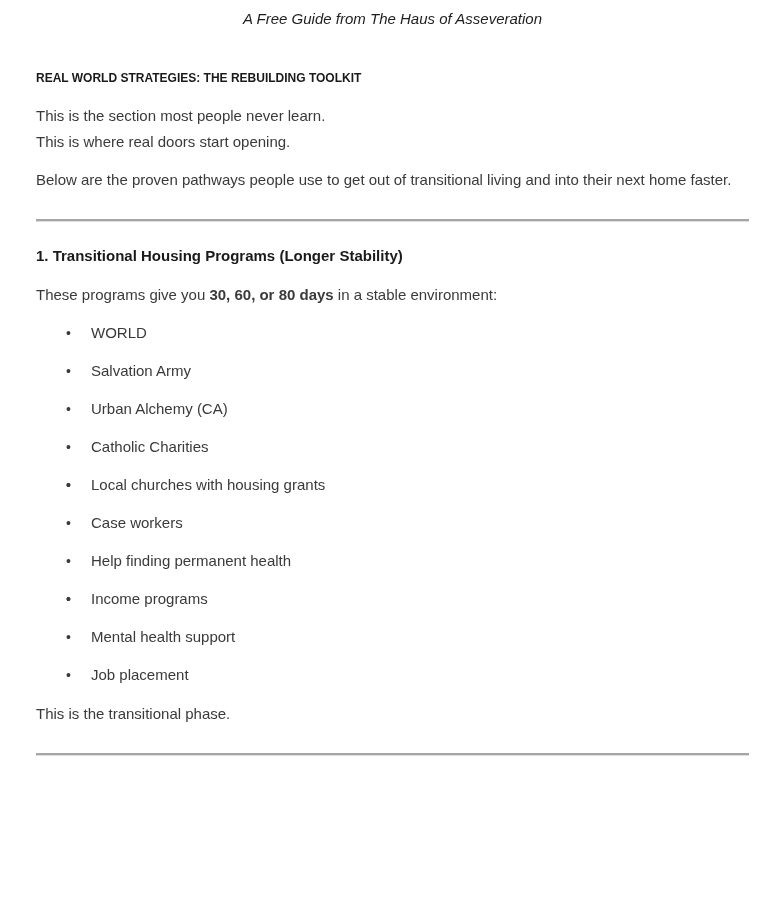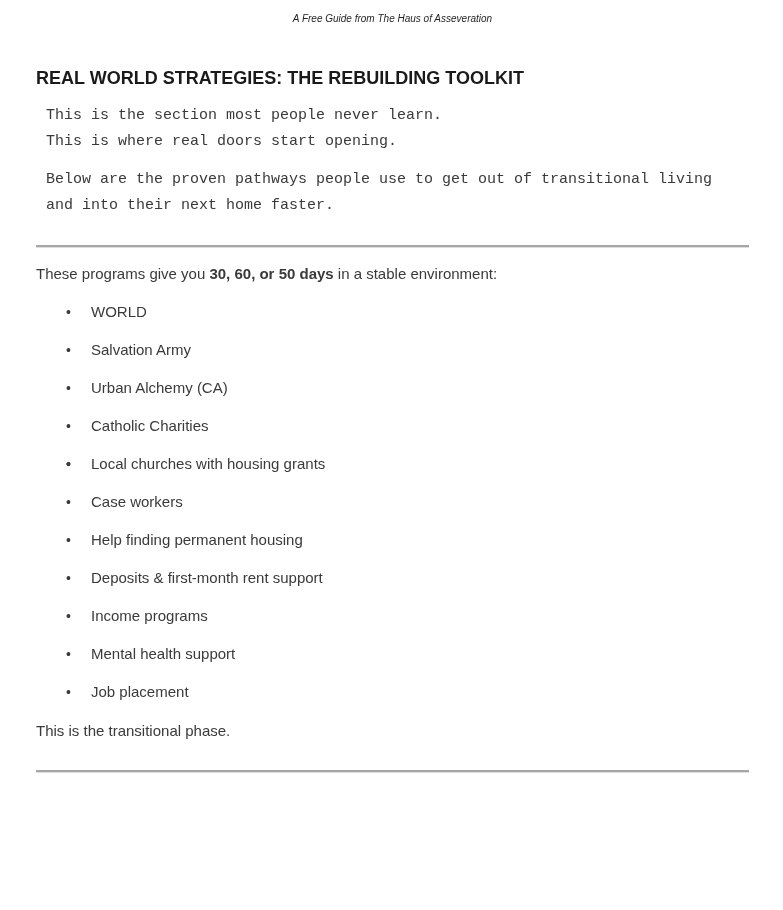--- a/index.html
+++ b/index.html
@@ -16,42 +16,41 @@
     color: #3a3a3a;
   }
   .doc {
     padding: 6px 34px 0 36px;
   }
   .doc-title {
     margin: 0;
     text-align: center;
     font-style: italic;
     font-weight: 400;
-    font-size: 10px;
+    font-size: 15px;
     line-height: 26px;
     color: #1f1f1f;
   }
   h1.main-heading {
     margin: 33px 0 4px;
-    font-size: 18px;
+    font-size: 12px;
     font-weight: 700;
     line-height: 26px;
     color: #1a1a1a;
   }
   h2.strategy-heading {
     margin: 21px 0 0;
     font-size: 15px;
     font-weight: 700;
     line-height: 26px;
     color: #1a1a1a;
   }
   p.para {
-    margin: 12px 10px 0;
+    margin: 12px 0 0;
     line-height: 26px;
-    font-family: Liberation Mono, monospace;
   }
   p.para-tight {
     margin: 13px 0 0;
     line-height: 26px;
   }
   .hr {
     margin: 26px 0 0;
     height: 2px;
     background: #a6a6a6;
     border-bottom: 1px solid #dedede;
@@ -88,37 +87,38 @@
   <p class="doc-title">A Free Guide from The Haus of Asseveration</p>
 
   <h1 class="main-heading">REAL WORLD STRATEGIES: THE REBUILDING TOOLKIT</h1>
 
   <p class="para"><span>This is the section most people never learn.</span><br><span>This is where real doors start opening.</span></p>
 
   <p class="para">Below are the proven pathways people use to get out of transitional living and into their next home faster.</p>
 
   <div class="hr"></div>
 
+  <h2 class="strategy-heading">1. Transitional Housing Programs (Longer Stability)</h2>
 
-  <p class="para-tight"><span>These programs give you </span><span class="b">30, 60, or 50 days</span><span> in a stable environment:</span></p>
+  <p class="para-tight"><span>These programs give you </span><span class="b">30, 60, or 80 days</span><span> in a stable environment:</span></p>
 
   <ul class="doc-list">
       <li><span class="bullet">•</span><span>WORLD</span></li>
       <li><span class="bullet">•</span><span>Salvation Army</span></li>
       <li><span class="bullet">•</span><span>Urban Alchemy (CA)</span></li>
       <li><span class="bullet">•</span><span>Catholic Charities</span></li>
       <li><span class="bullet">•</span></li>
       <li><span class="bullet">•</span><span>Local churches with housing grants</span></li>
     </ul>
 
 
   <ul class="doc-list">
       <li><span class="bullet">•</span><span>Case workers</span></li>
-      <li><span class="bullet">•</span><span>Help finding permanent housing</span></li>
-      <li><span class="bullet">•</span><span>Deposits &amp; first-month rent support</span></li>
+      <li><span class="bullet">•</span><span>Help finding permanent health</span></li>
+      <li><span class="bullet">•</span></li>
       <li><span class="bullet">•</span><span>Income programs</span></li>
       <li><span class="bullet">•</span><span>Mental health support</span></li>
       <li><span class="bullet">•</span><span>Job placement</span></li>
     </ul>
 
   <p class="para-tight">This is the transitional phase.</p>
 
   <div class="hr"></div>
 
 </div>

